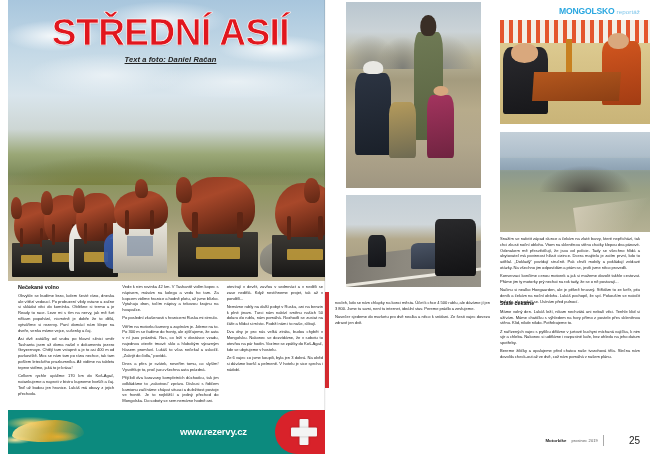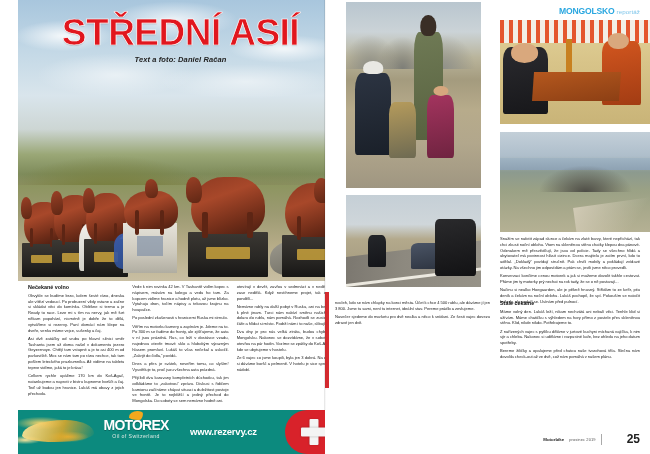--- a/index.html
+++ b/index.html
@@ -5,21 +5,21 @@
   html,body{margin:0;padding:0;background:#ffffff;}
   body{
     font-family:"Liberation Sans", sans-serif;
     width:650px;height:454px;overflow:hidden;
   }
   .spread{
     position:relative;width:650px;height:454px;background:#ffffff;overflow:hidden;
   }
 
   
-  .page-left{position:absolute;left:18px;top:0;width:325px;height:454px;overflow:hidden;background:#fff;}
+  .page-left{position:absolute;left:8px;top:0;width:325px;height:454px;overflow:hidden;background:#fff;}
   .page-right{position:absolute;left:325px;top:0;width:325px;height:454px;overflow:hidden;background:#fff;}
 
   
   .hero{
     position:absolute;left:0;top:0;width:325px;height:281px;overflow:hidden;
     background:linear-gradient(180deg,#a8c6dd 0%,#c3d8e6 18%,#d9e5ec 34%,#cdd6d4 46%,#9aa776 55%,#7e8b5b 62%,#a09a74 70%,#b5ab87 80%,#c6bb9c 92%,#cdc2a6 100%);
   }
   .hero .clouds{
     position:absolute;left:0;top:0;width:100%;height:58%;
     background:
@@ -64,21 +64,21 @@
 
   .title-block{position:absolute;left:0;top:14px;width:325px;text-align:center;z-index:5;}
   .title-line{
     font-weight:bold;color:#e1171e;letter-spacing:-0.5px;line-height:1.0;
     -webkit-text-stroke:0.7px #ffffff;
     text-shadow:0 1px 1px rgba(0,0,0,.18);
   }
   .title-1{font-size:37px;}
   .title-2{font-size:37px;margin-top:2px;}
   .title-part{font-size:17px;font-weight:bold;color:#1b1b1b;margin-top:6px;letter-spacing:-.2px;}
-  .byline{font-size:7.5px;font-style:italic;font-weight:bold;color:#222;margin-top:4px;letter-spacing:.1px;}
+  .byline{font-size:7.5px;font-style:italic;font-weight:bold;color:#222;margin-top:4px;letter-spacing:.1px;text-decoration:underline;}
 
   
   .cols{position:absolute;left:0;top:284px;width:325px;height:122px;
         display:flex;gap:8px;padding:0 10px;box-sizing:border-box;}
   .col{flex:1;}
   .subhead{font-size:5.4px;font-weight:bold;color:#111;margin:0 0 2px 0;line-height:1.25;}
   .ptext{font-size:4.1px;line-height:1.42;color:#1c1c1c;text-align:justify;margin:0 0 2.4px 0;
          hyphens:auto;word-spacing:-.2px;}
 
   
@@ -180,21 +180,21 @@
 
   
   .rcols{position:absolute;left:175px;top:236px;width:140px;}
   .rcols2{position:absolute;left:10px;top:300px;width:155px;}
   .rcols3{position:absolute;left:175px;top:300px;width:140px;}
 
   .footer{position:absolute;right:10px;bottom:8px;display:flex;align-items:center;gap:5px;}
   .foot-label{font-size:4px;color:#555;letter-spacing:.1px;}
   .foot-brand{font-size:4.4px;font-weight:bold;color:#222;}
   .foot-sep{width:1px;height:11px;background:#aaa;}
-  .pageno{font-size:12px;font-weight:bold;color:#222;margin-left:20px;}
+  .pageno{font-size:10px;font-weight:normal;color:#222;margin-left:20px;}
 
   .gutter{position:absolute;left:324px;top:0;width:2px;height:410px;
     background:linear-gradient(90deg,rgba(0,0,0,.12),rgba(0,0,0,0));}
   .red-tab{position:absolute;left:0;top:292px;width:4px;height:96px;background:#d42a2f;}
 </style>
 </head>
 <body>
 
 <div class="spread">
 
@@ -277,25 +277,20 @@
         <p class="ptext">otevírají v devět, zavřou v sedmnáct a v neděli se zase nedělá. Když nestihneme projet, tak až v pondělí...</p>
         <p class="ptext">Nemáme rubly na další pobyt v Rusku, ani na benzin k plné jinam. Turci nám nabízí směnu našich 50 dolarů do rublu, nám pomáhá. Rozhodli se zůstat na čáře a hlídat si místo. Podrží nám i to naše, slibují.</p>
         <p class="ptext">Dva dny je pro nás velká ztráta, budou chybět v Mongolsku. Nakonec se dozvídáme, že v sobotu to otevřou na pár hodin. Vozíme se zpátky do Koš-Agač, kde se ubytujeme v hostelu.</p>
         <p class="ptext">Ze 6 vajec co jsme koupili, byla jen 3 dobrá. Na oběd si dáváme boršč a pelmeně. V hotelu je sice sprcha i nádobí.</p>
       </div>
     </div>
 
     <div class="ad">
       <div class="oil"></div>
       <div class="oil2"></div>
-      <div class="logo">
-        <div class="swoosh"></div>
-        <div class="logo-main">MOTOREX</div>
-        <div class="logo-sub">Oil of Switzerland</div>
-      </div>
       <div class="url">www.rezervy.cz</div>
       <div class="flagbox">
         <div class="cross-v"></div>
           <div class="cross-h"></div>
       </div>
     </div>
   </div>
 
   <div class="page-right">
     <div class="red-tab"></div>

